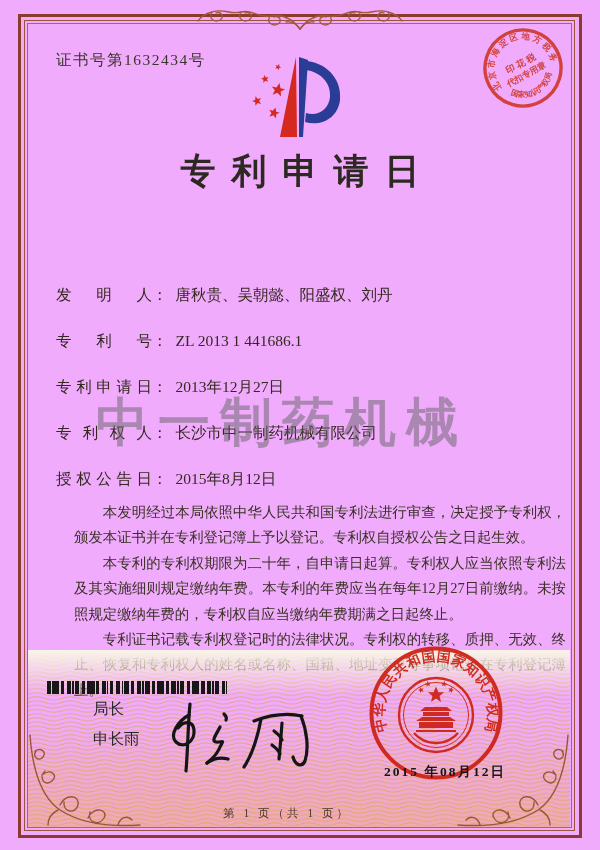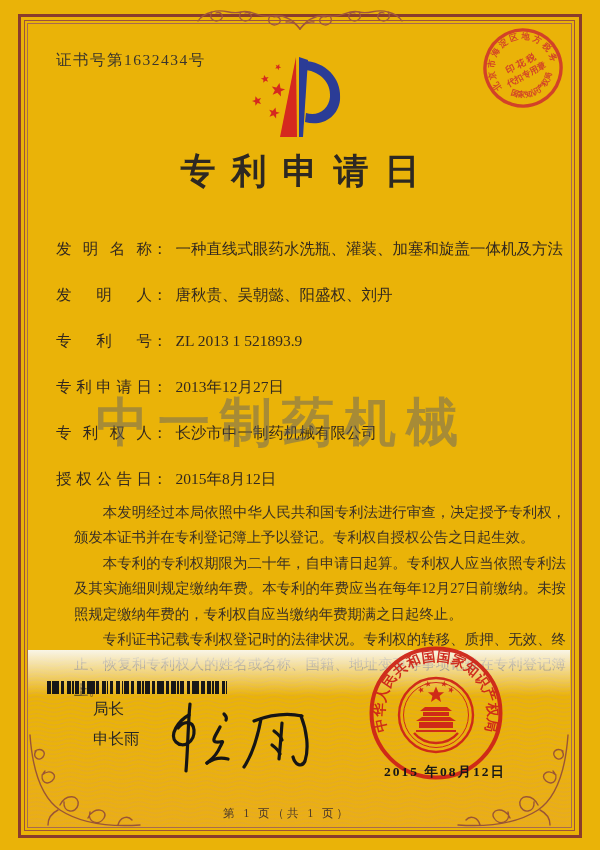--- a/index.html
+++ b/index.html
@@ -1,16 +1,16 @@
 <!DOCTYPE html>
 <html><head>
 <meta charset="utf-8">
 <style>
   html,body{margin:0;padding:0;background:#e9e4d2;}
-  .page{position:relative;width:600px;height:850px;background:#eab308;overflow:hidden;
+  .page{position:relative;width:600px;height:850px;background:#f0abfc;overflow:hidden;
         font-family:"Liberation Serif", serif;color:#2b2520;}
   
   .b-outer{position:absolute;left:18px;top:14px;width:558px;height:818px;border:3px solid #8a3c2c;}
   .b-mid{position:absolute;left:24px;top:20px;width:549px;height:809px;border:1px solid #9d523a;}
   .b-inner{position:absolute;left:27px;top:23px;width:543px;height:803px;border:1px solid #a86a50;}
   .cert-no{position:absolute;left:56px;top:50px;font-size:15.5px;letter-spacing:1.5px;color:#3a352c;}
   .stamp{position:absolute;left:473px;top:18px;width:100px;height:100px;opacity:.92;}
   .logo{position:absolute;left:246px;top:52px;width:108px;height:92px;}
   .title{position:absolute;left:0;right:0;top:148px;text-align:center;font-size:35px;font-weight:bold;
          letter-spacing:16px;text-indent:16px;color:#2d2822;}
@@ -114,28 +114,25 @@
       <use href="#star5" transform="translate(32,15) scale(0.32) rotate(25)"></use>
       <use href="#star5" transform="translate(19,27) scale(0.42) rotate(-12)"></use>
       <use href="#star5" transform="translate(32,38) scale(0.72) rotate(12)"></use>
       <use href="#star5" transform="translate(11,49) scale(0.5) rotate(-18)"></use>
       <use href="#star5" transform="translate(28,61) scale(0.58) rotate(15)"></use>
     </g>
   </svg>
 
   <div class="title">专利申请日</div>
 
-  <div class="frow" style="top:239px">
-    <span class="flabel">发明名称</span><span class="fcolon">：</span><span>一种直线式眼药水洗瓶、灌装、加塞和旋盖一体机及方法</span>
-  </div>
   <div class="frow" style="top:285px">
     <span class="flabel">发明人</span><span class="fcolon">：</span><span>唐秋贵、吴朝懿、阳盛权、刘丹</span>
   </div>
   <div class="frow" style="top:331px">
-    <span class="flabel">专利号</span><span class="fcolon">：</span><span>ZL 2013 1 521893.9</span>
+    <span class="flabel">专利号</span><span class="fcolon">：</span><span>ZL 2013 1 441686.1</span>
   </div>
   <div class="frow" style="top:377px">
     <span class="flabel">专利申请日</span><span class="fcolon">：</span><span>2013年12月27日</span>
   </div>
   <div class="frow" style="top:423px">
     <span class="flabel">专利权人</span><span class="fcolon">：</span><span>长沙市中一制药机械有限公司</span>
   </div>
   <div class="frow" style="top:469px">
     <span class="flabel">授权公告日</span><span class="fcolon">：</span><span>2015年8月12日</span>
   </div>

